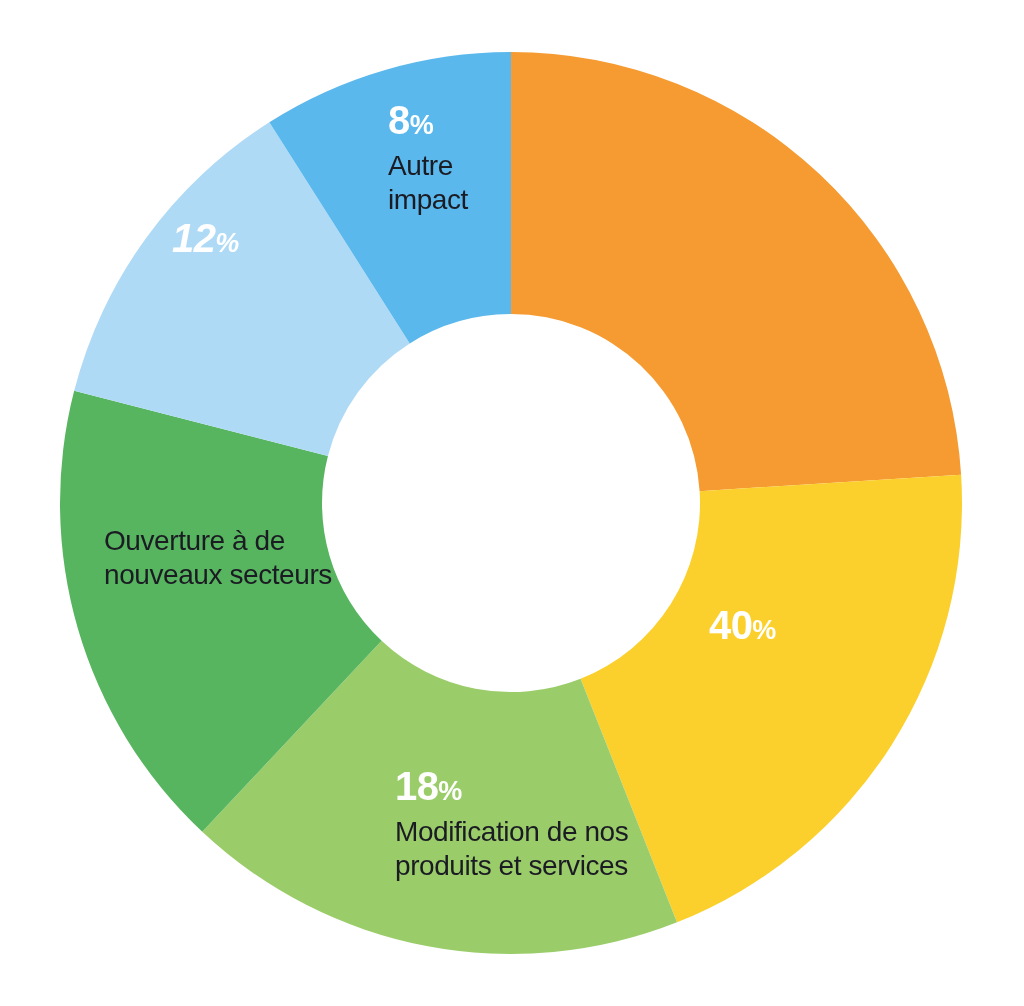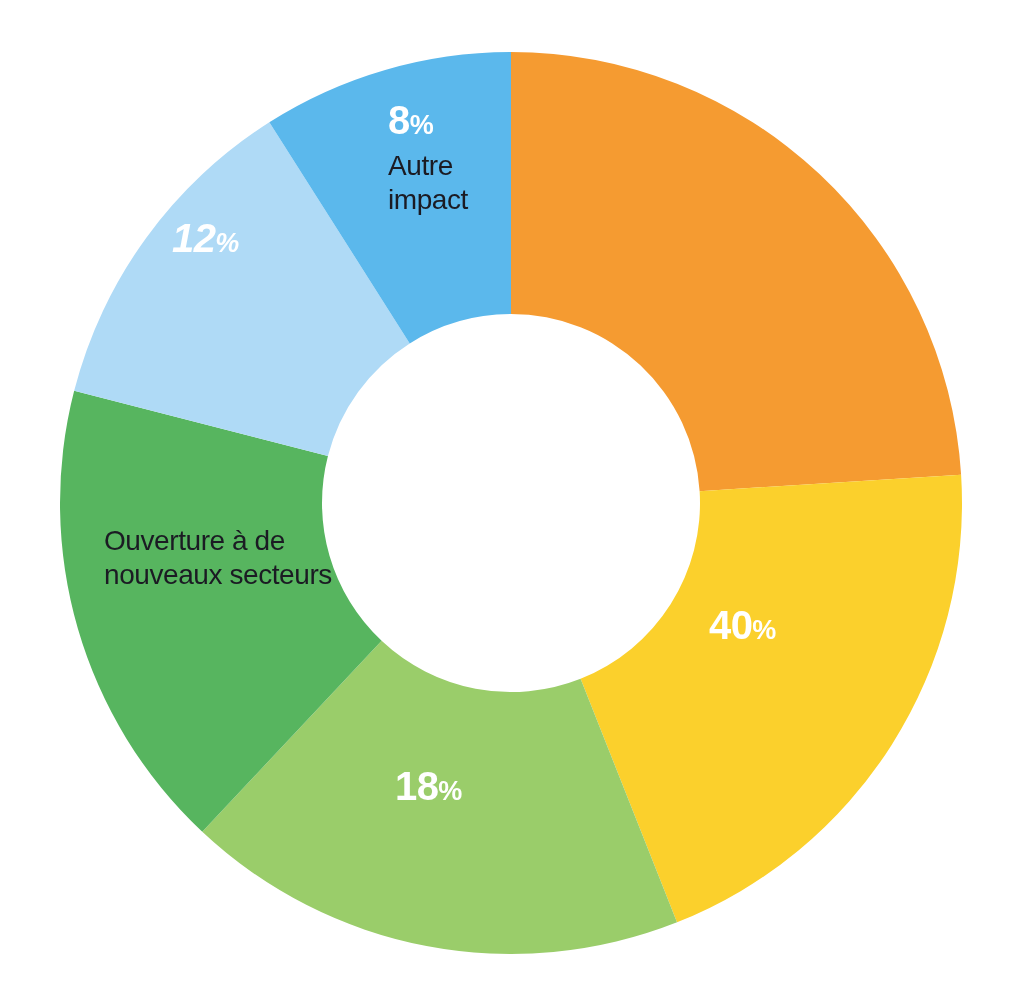--- a/index.html
+++ b/index.html
@@ -86,20 +86,22 @@
       </g>
   </svg>
 
 
   <div class="slice-label" id="label-compromettre">
     <span class="slice-pct"><span class="num">40</span><span class="unit">%</span></span>
   </div>
 
   <div class="slice-label" id="label-modification">
     <span class="slice-pct"><span class="num">18</span><span class="unit">%</span></span>
+    <span class="slice-desc">Modification de nos
+produits et services</span>
   </div>
 
   <div class="slice-label" id="label-ouverture">
     <span class="slice-desc">Ouverture à de
 nouveaux secteurs</span>
   </div>
 
   <div class="slice-label" id="label-hausse">
     <span class="slice-pct"><span class="num">12</span><span class="unit">%</span></span>
   </div>

